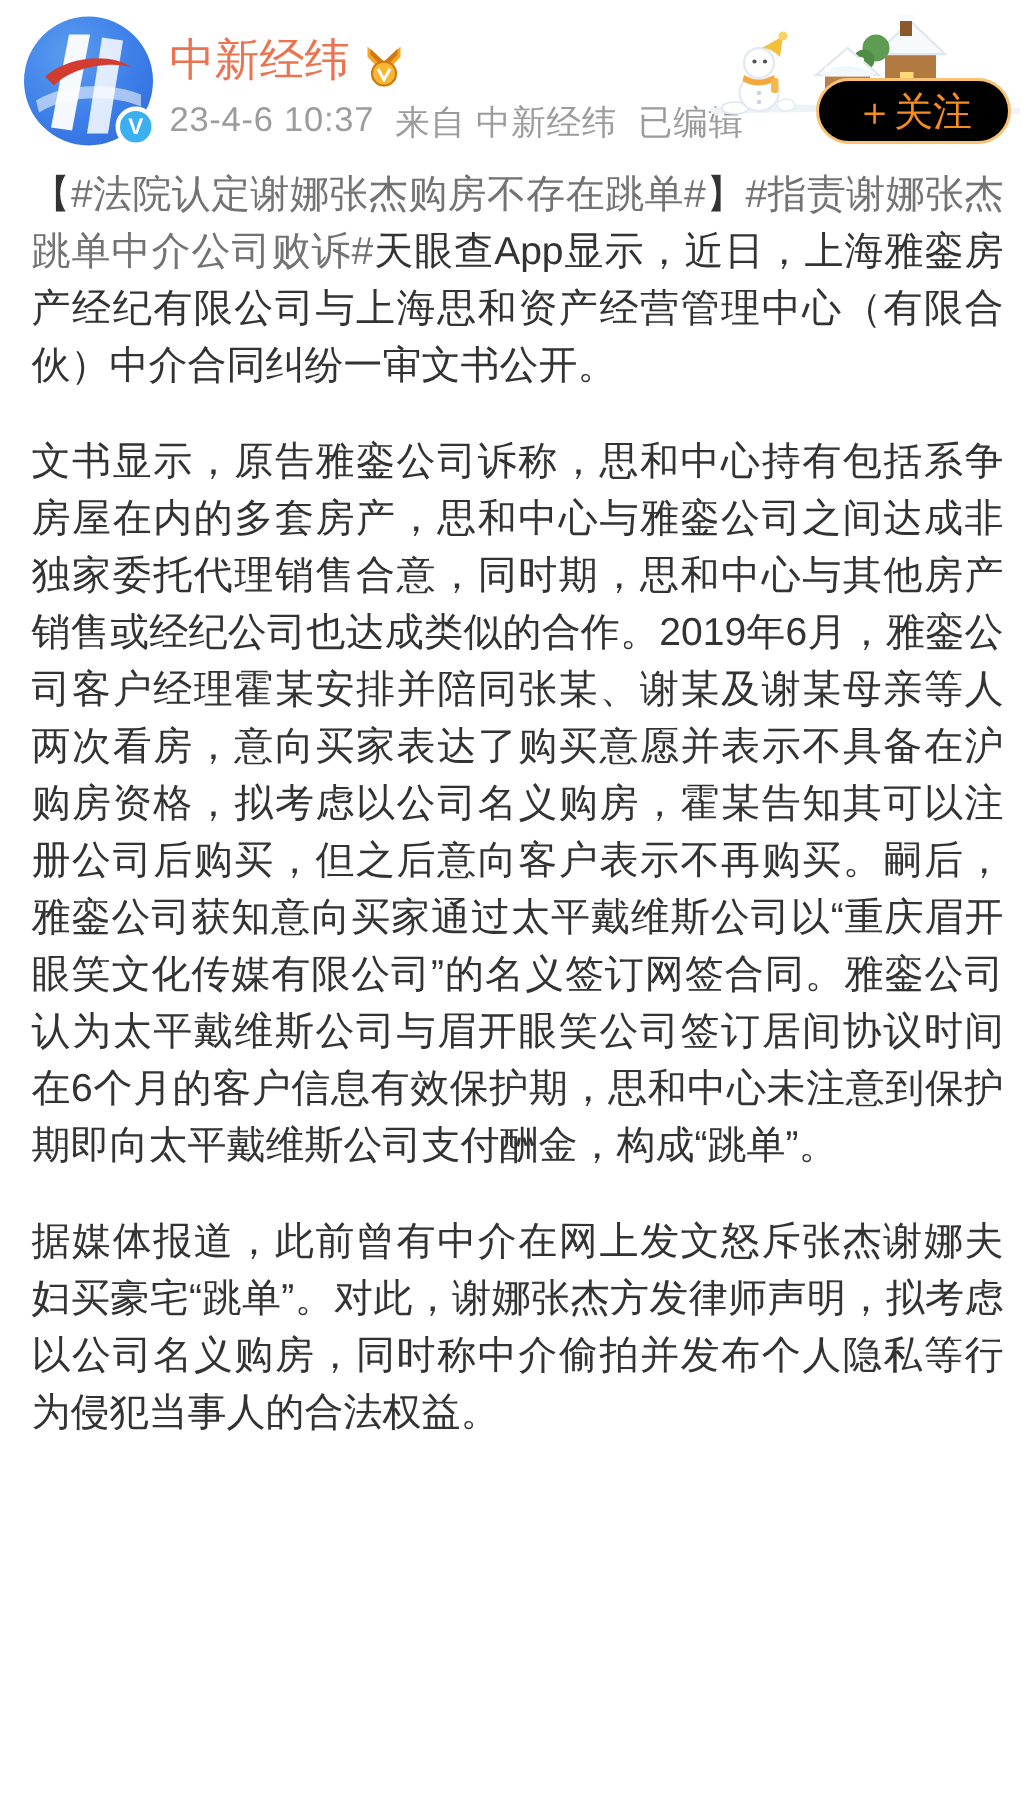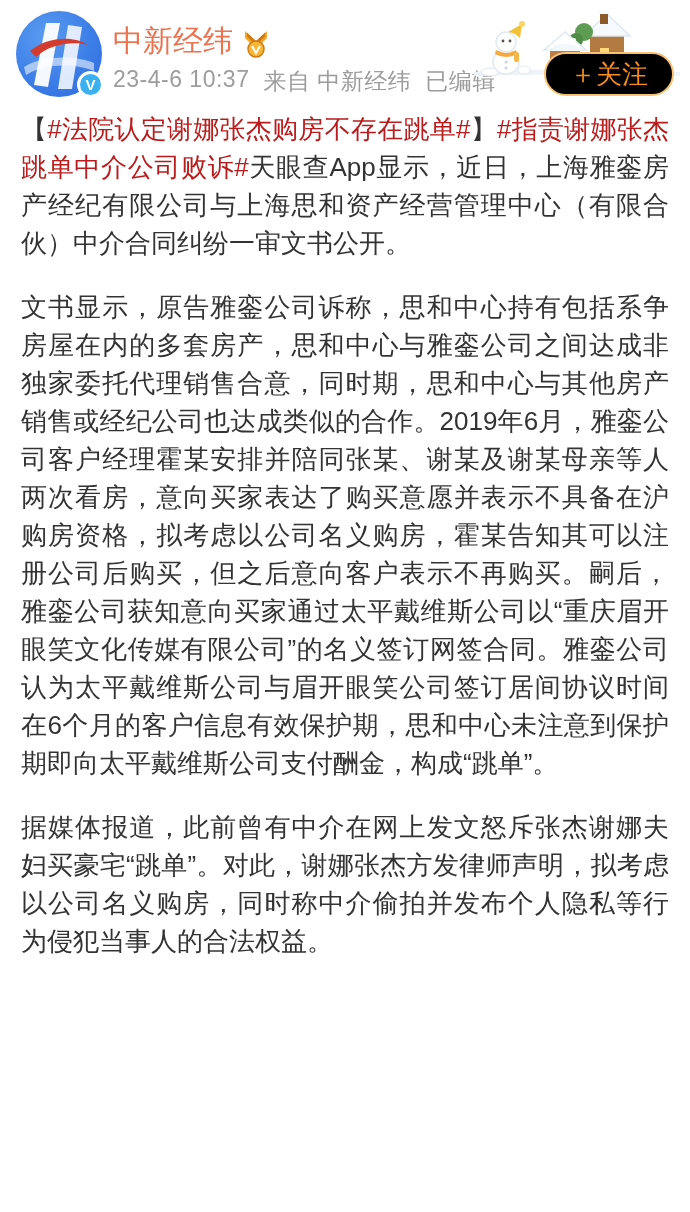--- a/index.html
+++ b/index.html
@@ -75,21 +75,21 @@
     padding:6px 21px 0 21px;
     font-size:26px;
     line-height:38px;
     color:#333333;
     text-align:justify;
   }
   .post-content p.para{
     margin:0 0 26px 0;
   }
   .hashtag{
-    color:#b91c1c;
+    color:#737373;
     text-decoration:none;
     cursor:pointer;
   }
 </style>
 </head>
 <body>
 
 <div class="header">
 
   <div class="avatar-wrap">

